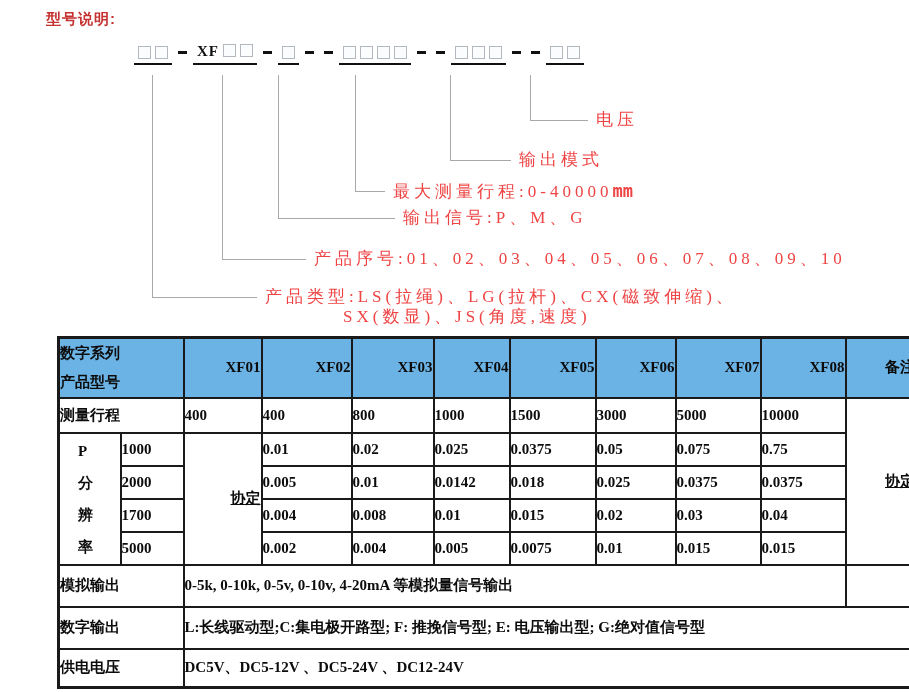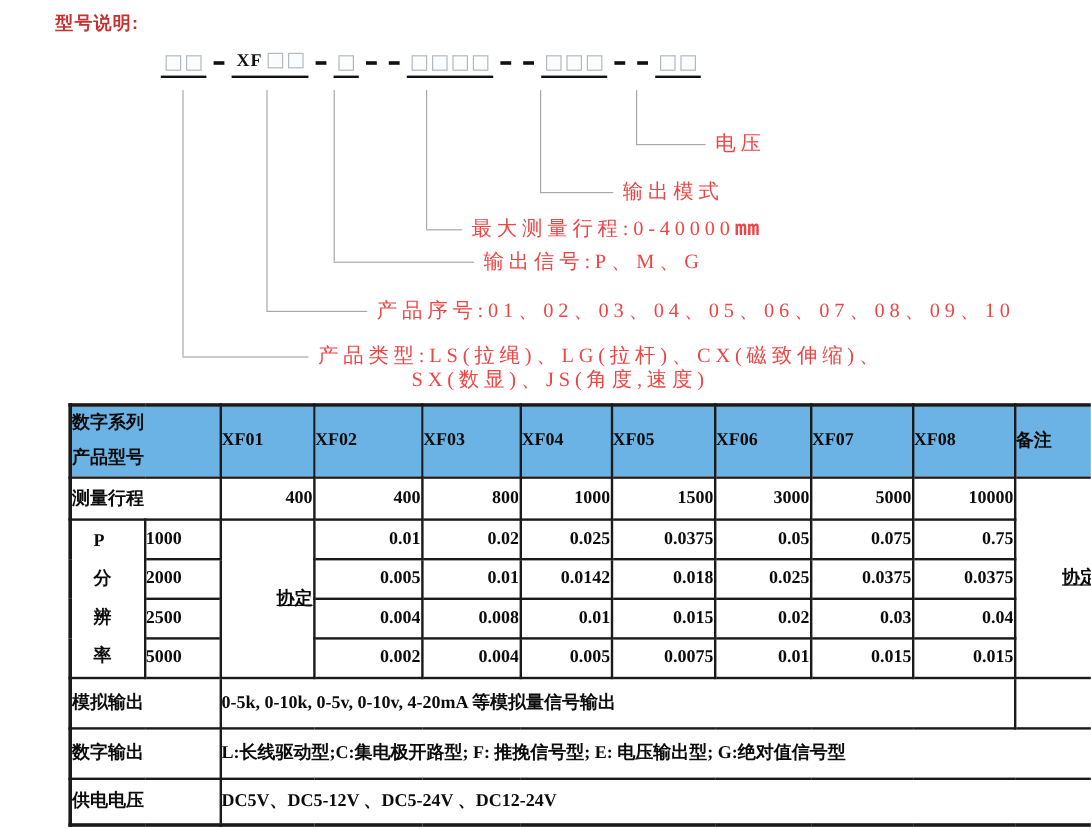--- a/index.html
+++ b/index.html
@@ -69,23 +69,23 @@
     padding:0;vertical-align:middle;overflow:hidden;
   }
   tr.r-hdr{height:60px;}
   tr.r-travel{height:35px;}
   tr.r-res{height:33px;}
   tr.r-bot{height:42px;}
   tr.r-bot-last{height:39px;}
   .hdr{background:var(--header-blue);}
   .hdr-main{text-align:left;padding-left:11px;font-size:15px;}
   .hdr-main div{line-height:1.9;}
-  .hdr-model{text-align:left;}
+  .hdr-model{text-align:right;}
   .rowlabel{text-align:left;padding-left:11px;}
-  .val{text-align:right;padding-left:13px;border-radius:14px;}
+  .val{text-align:left;padding-left:13px;}
   .sub{text-align:left;padding-left:9px;}
   .center{text-align:right;text-decoration:underline;}
   .p-label div{line-height:32px;padding-left:18px;text-align:left;}
   .bval{text-align:left;padding-left:14px;}
 </style>
 </head>
 <body>
 
 <div class="page-title">型号说明:</div>
 
@@ -224,21 +224,21 @@
         <td class="sub">2000</td>
         <td class="val">0.005</td>
         <td class="val">0.01</td>
         <td class="val">0.0142</td>
         <td class="val">0.018</td>
         <td class="val">0.025</td>
         <td class="val">0.0375</td>
         <td class="val">0.0375</td>
       </tr>
       <tr class="r-res">
-        <td class="sub">2500</td>
+        <td class="sub">1700</td>
         <td class="val">0.004</td>
         <td class="val">0.008</td>
         <td class="val">0.01</td>
         <td class="val">0.015</td>
         <td class="val">0.02</td>
         <td class="val">0.03</td>
         <td class="val">0.04</td>
       </tr>
       <tr class="r-res">
         <td class="sub">5000</td>

